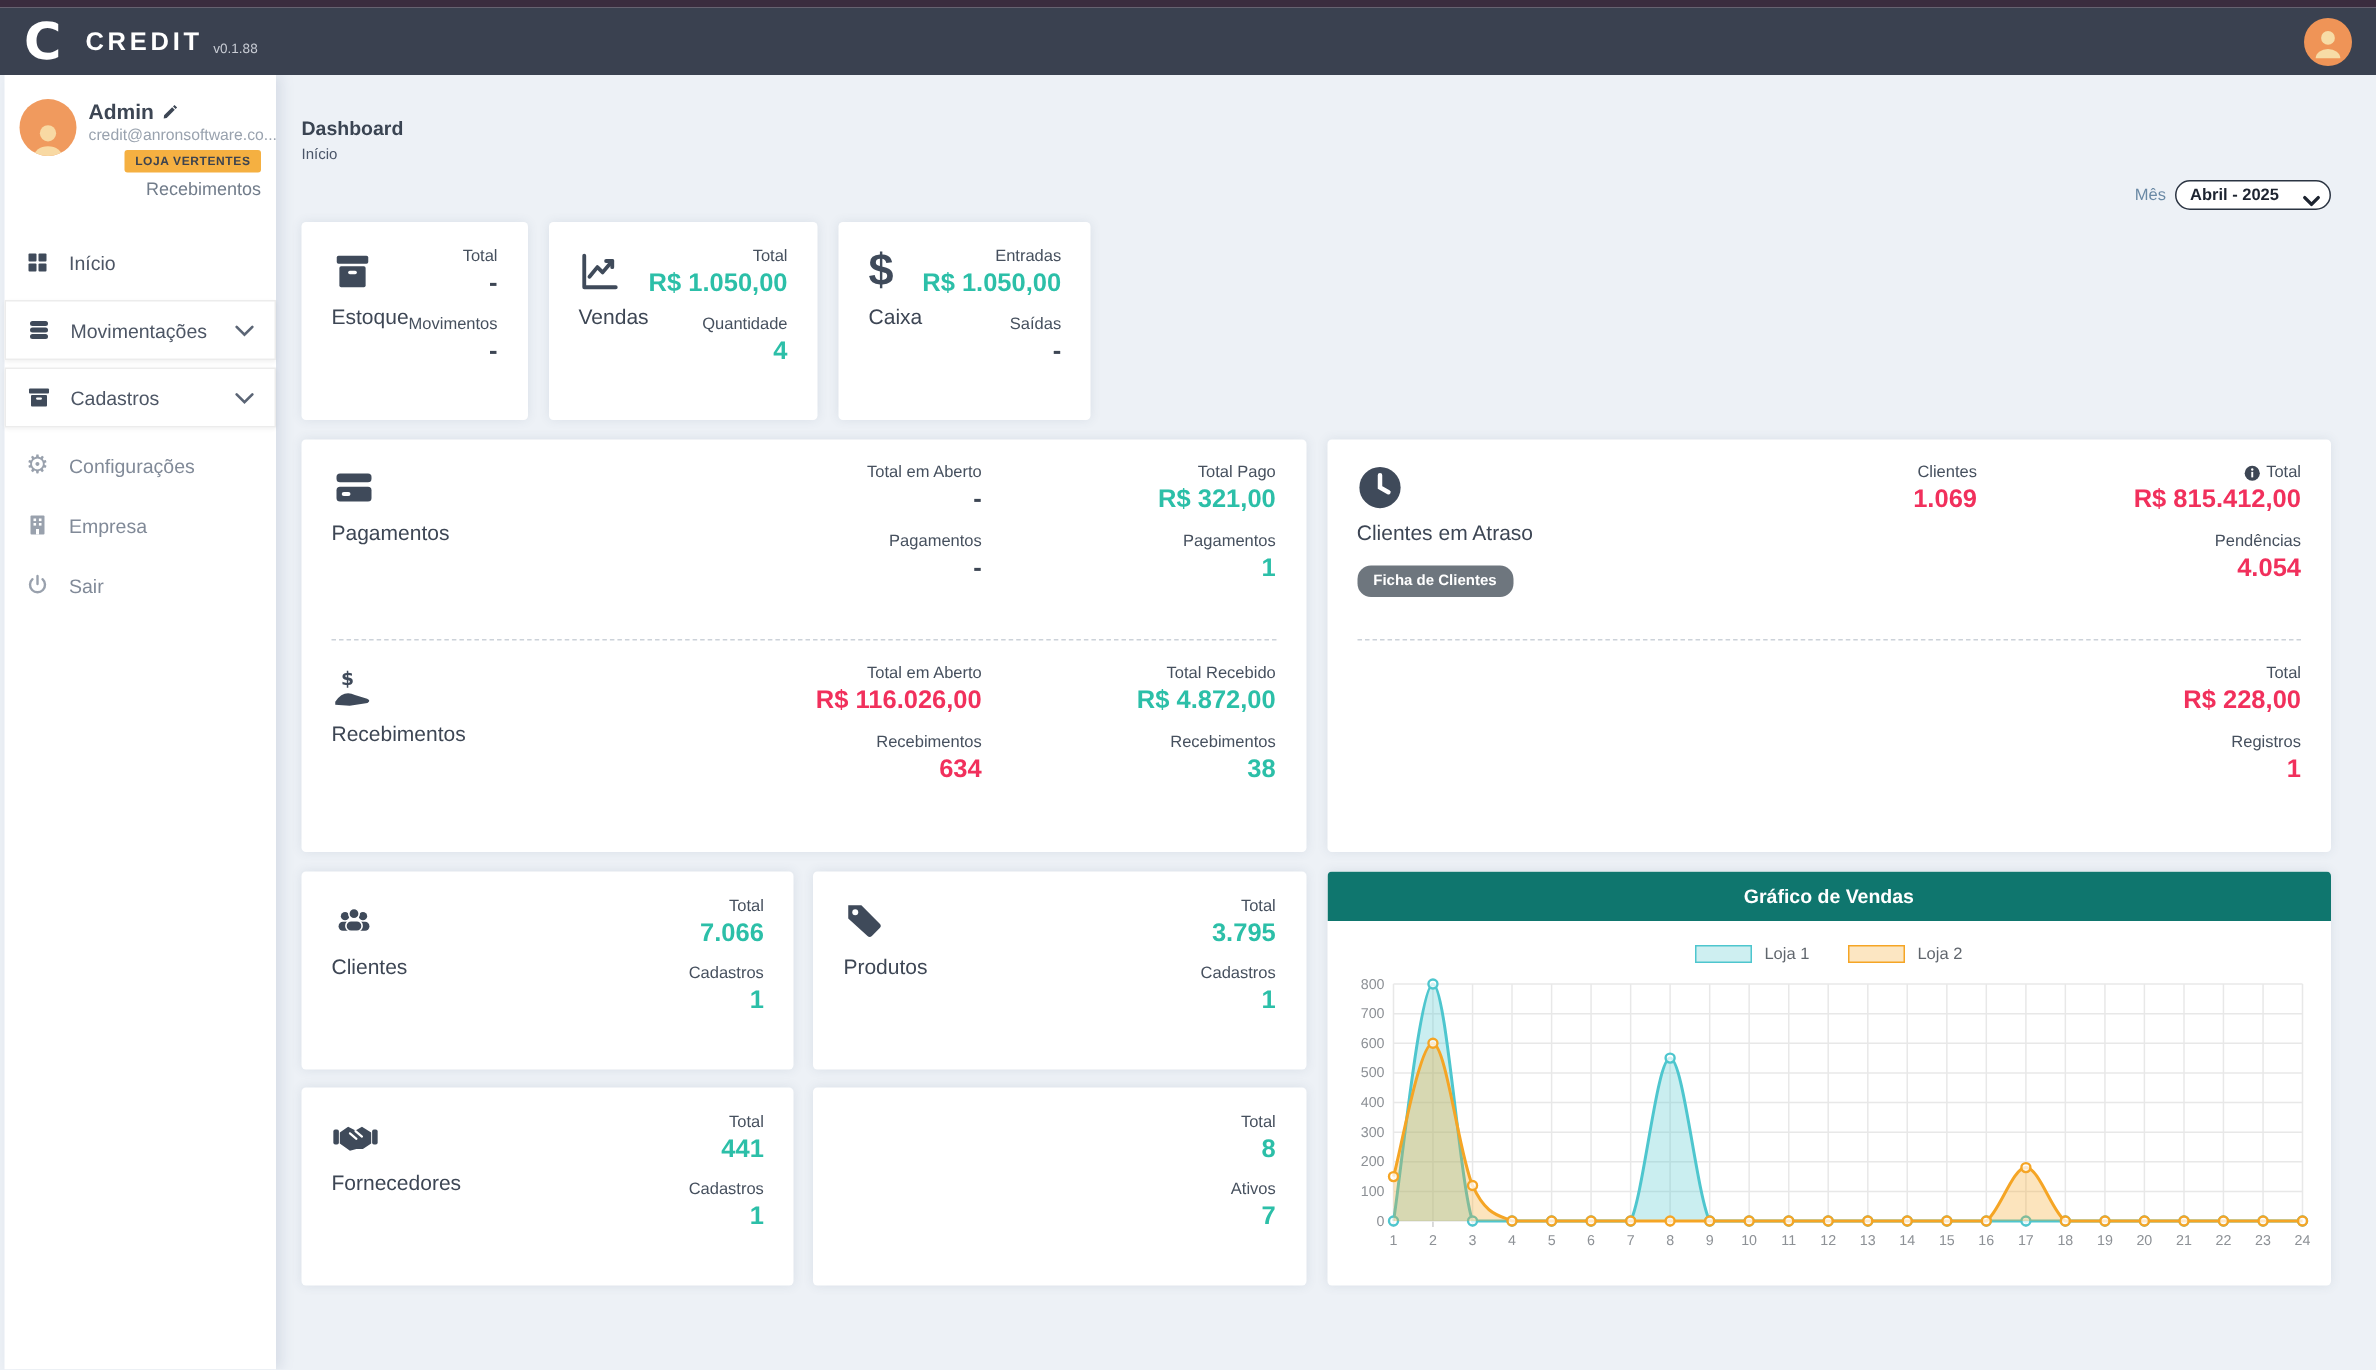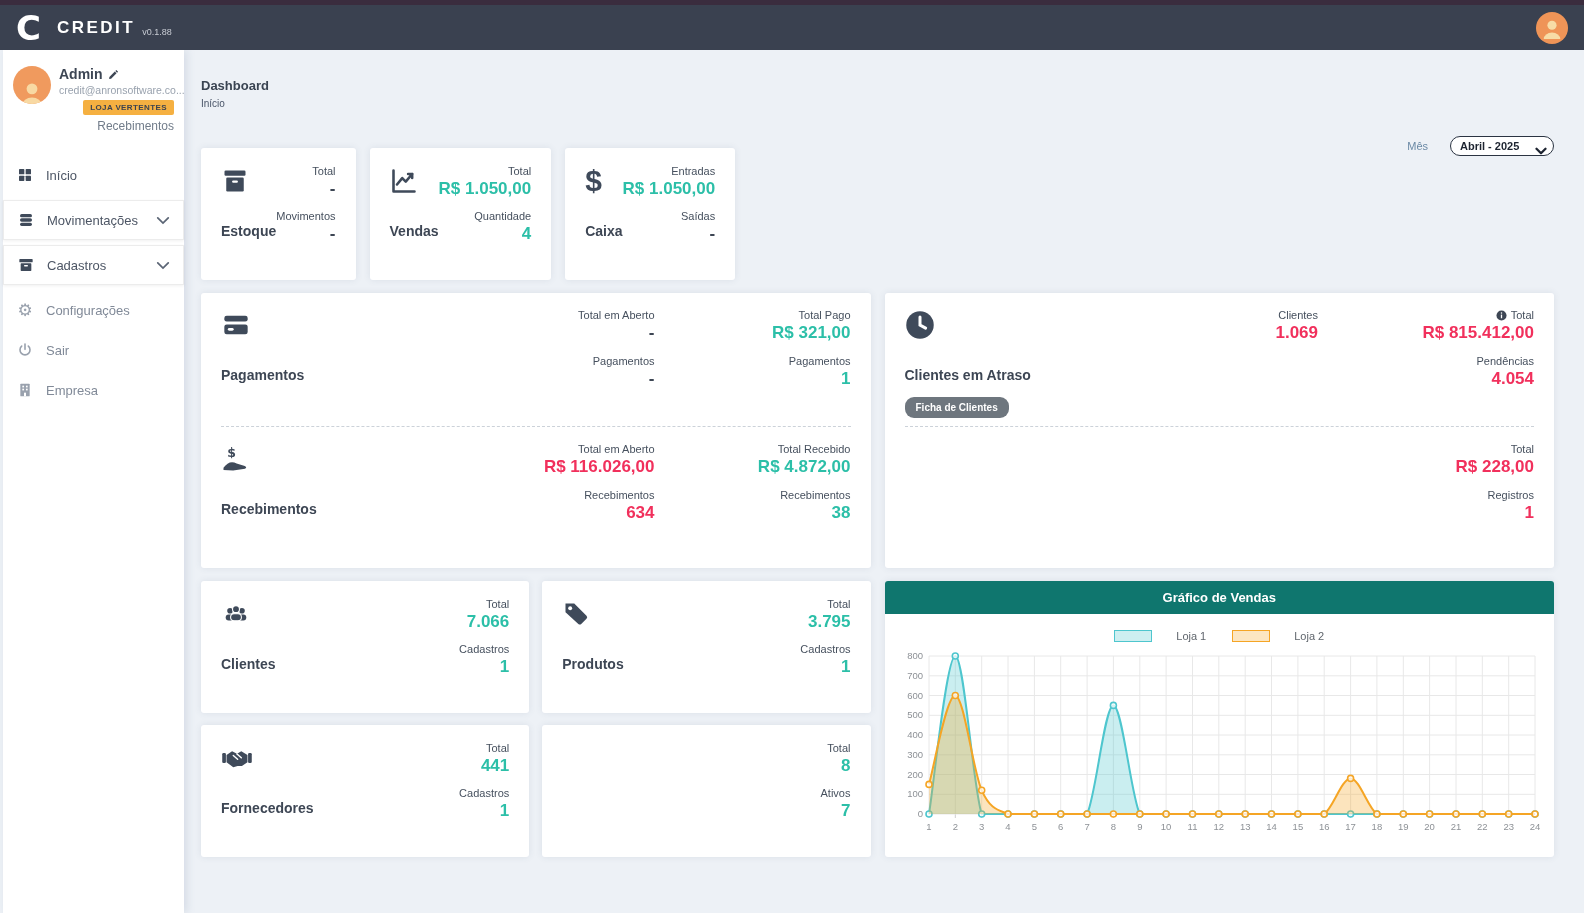--- a/index.html
+++ b/index.html
@@ -30,57 +30,57 @@
   .menu-item.muted { color:#818a98; }
   .menu-item.muted .mi-icon { color:#99a1ad; }
   .chev { margin-left:auto; }
   .gear-glyph { font-family:"DejaVu Sans",sans-serif; font-size:17px; line-height:1; }
 
   
   .main { position:absolute; left:187px; top:50px; right:0; bottom:0; padding:16px 30px 0 14px; }
   .topbar { position:relative; height:70px;margin-top:12px; }
   .bc-title { font-size:13px; font-weight:700; color:#3a4452; }
   .bc-sub { font-size:10px; color:#4a5568; margin-top:5px; }
-  .filter { position:absolute; right:0; top:58px; display:flex; align-items:center; gap:22px; }
+  .filter { position:absolute; right:0; top:42px; display:flex; align-items:center; gap:6px; }
   .filter-label { font-size:11px; color:#6a89a5; }
   .select-wrap { position:relative; }
   .month-select { appearance:none; -webkit-appearance:none; border:1.6px solid #2b3442; border-radius:10px; background:#fff; font-size:11px; font-weight:700; color:#1d2430; padding:3px 8px 3px 9px; width:104px; font-family:inherit; }
   .select-chev { position:absolute; right:7px; top:5px; pointer-events:none; }
 
   .cards-row { display:flex; gap:14px; height:132px; }
   .mid-row { display:flex; gap:14px; height:275px; margin-top:13px; }
   .bottom-row { display:flex; gap:14px; height:276px; margin-top:13px; }
   .grid2 { flex:1; display:grid; grid-template-columns:1fr 1fr; grid-template-rows:1fr 1fr; gap:12px 13px; }
   .card { background:#fff; border-radius:3px; box-shadow:0 0 7px rgba(60,80,110,.10); }
 
   .stat-card { display:flex; padding:17px 20px; }
   .sc-left { display:flex; flex-direction:column; }
   .sc-icon { height:32px; display:flex; align-items:center; color:#3f4a5a; }
-  .sc-title { font-size:14px; font-weight:700; color:#3d4654; margin-top:26px; }
+  .sc-title { font-size:14px; font-weight:400; color:#3d4654; margin-top:6px; }
   .sc-right { margin-left:auto; text-align:right; display:flex; flex-direction:column; gap:11px; }
   .stat .lbl { font-size:11px; color:#46505e; }
   .stat .val { font-size:17px; font-weight:700; margin-top:2px; line-height:1.15; }
   .val-dark { color:#3d4654; } .val-teal { color:#2cbfa8; } .val-red { color:#f1305c; }
   .dollar-glyph { font-size:30px; font-weight:800; }
 
   .wide-card { padding:16px 20px 12px; display:flex; flex-direction:column; }
   .section { display:flex; flex:1; }
   .sec-left { display:flex; flex-direction:column; flex:1; }
   .sec-stats { display:flex; margin-left:auto; }
   .sec-col { width:196px; text-align:right; display:flex; flex-direction:column; gap:12px; }
   .dashed-div { border-top:1.5px dashed #ccd2d9; margin:4px 0 16px; }
   .ficha-btn { margin-top:14px; align-self:flex-start; background:#6e767e; color:#fff; border:none; font-size:10px; font-weight:600; padding:5px 11px; border-radius:9px; cursor:pointer; font-family:inherit; }
   .lbl-with-icon { display:inline-flex; align-items:center; gap:4px; justify-content:flex-end; }
 
   
   .chart-card { flex:1; overflow:hidden; display:flex; flex-direction:column; }
   .chart-head { background:#0f766e; color:#fff; font-size:13px; font-weight:700; text-align:center; padding:9px 0; }
   .chart-body { padding:8px 10px 0; flex:1; }
   .legend { display:flex; justify-content:center; align-items:center; gap:26px; margin:8px 0 4px; }
-  .legend-item { display:flex; align-items:center; gap:24px; font-size:11px; color:#60666d; }
+  .legend-item { display:flex; align-items:center; gap:8px; font-size:11px; color:#60666d; }
   .lg-box { width:38px; height:12px; border:1.5px solid; }
   .lg-box.l1 { border-color:#4ec6ce; background:rgba(78,198,206,.28); }
   .lg-box.l2 { border-color:#f5a525; background:rgba(245,165,37,.28); }
 </style>
 </head>
 <body>
 
 <div class="top-strip"></div>
 
 <header class="app-header">
@@ -162,40 +162,40 @@
     </div>
 
 
     <div class="menu-item muted">
       <span class="mi-icon gear-glyph">⚙</span>
       <span>Configurações</span>
     </div>
 
     <div class="menu-item muted">
       <span class="mi-icon">
-        <svg width="16" height="16" viewBox="0 0 24 24" fill="none" stroke="currentColor" stroke-width="2.4" stroke-linecap="round">
-            <path d="M12 3 v8"></path>
-            <path d="M7 6.2 a7.5 7.5 0 1 0 10 0"></path>
-          </svg>
-      </span>
-      <span>Sair</span>
-    </div>
-
-    <div class="menu-item muted">
-      <span class="mi-icon">
         <svg width="16" height="16" viewBox="0 0 24 24">
             <rect x="5" y="2.5" width="14" height="19" rx="1" fill="currentColor"></rect>
             <rect x="8" y="5.5" width="2.6" height="2.6" fill="#fff"></rect>
             <rect x="13.4" y="5.5" width="2.6" height="2.6" fill="#fff"></rect>
             <rect x="8" y="10" width="2.6" height="2.6" fill="#fff"></rect>
             <rect x="13.4" y="10" width="2.6" height="2.6" fill="#fff"></rect>
             <rect x="10.5" y="16" width="3" height="5.5" fill="#fff"></rect>
           </svg>
       </span>
       <span>Empresa</span>
+    </div>
+
+    <div class="menu-item muted">
+      <span class="mi-icon">
+        <svg width="16" height="16" viewBox="0 0 24 24" fill="none" stroke="currentColor" stroke-width="2.4" stroke-linecap="round">
+            <path d="M12 3 v8"></path>
+            <path d="M7 6.2 a7.5 7.5 0 1 0 10 0"></path>
+          </svg>
+      </span>
+      <span>Sair</span>
     </div>
   </nav>
 </aside>
 
 <main class="main">
   <div class="topbar">
     <div class="bc-title">Dashboard</div>
     <div class="bc-sub">Início</div>
     <div class="filter">
       <span class="filter-label">Mês</span>

